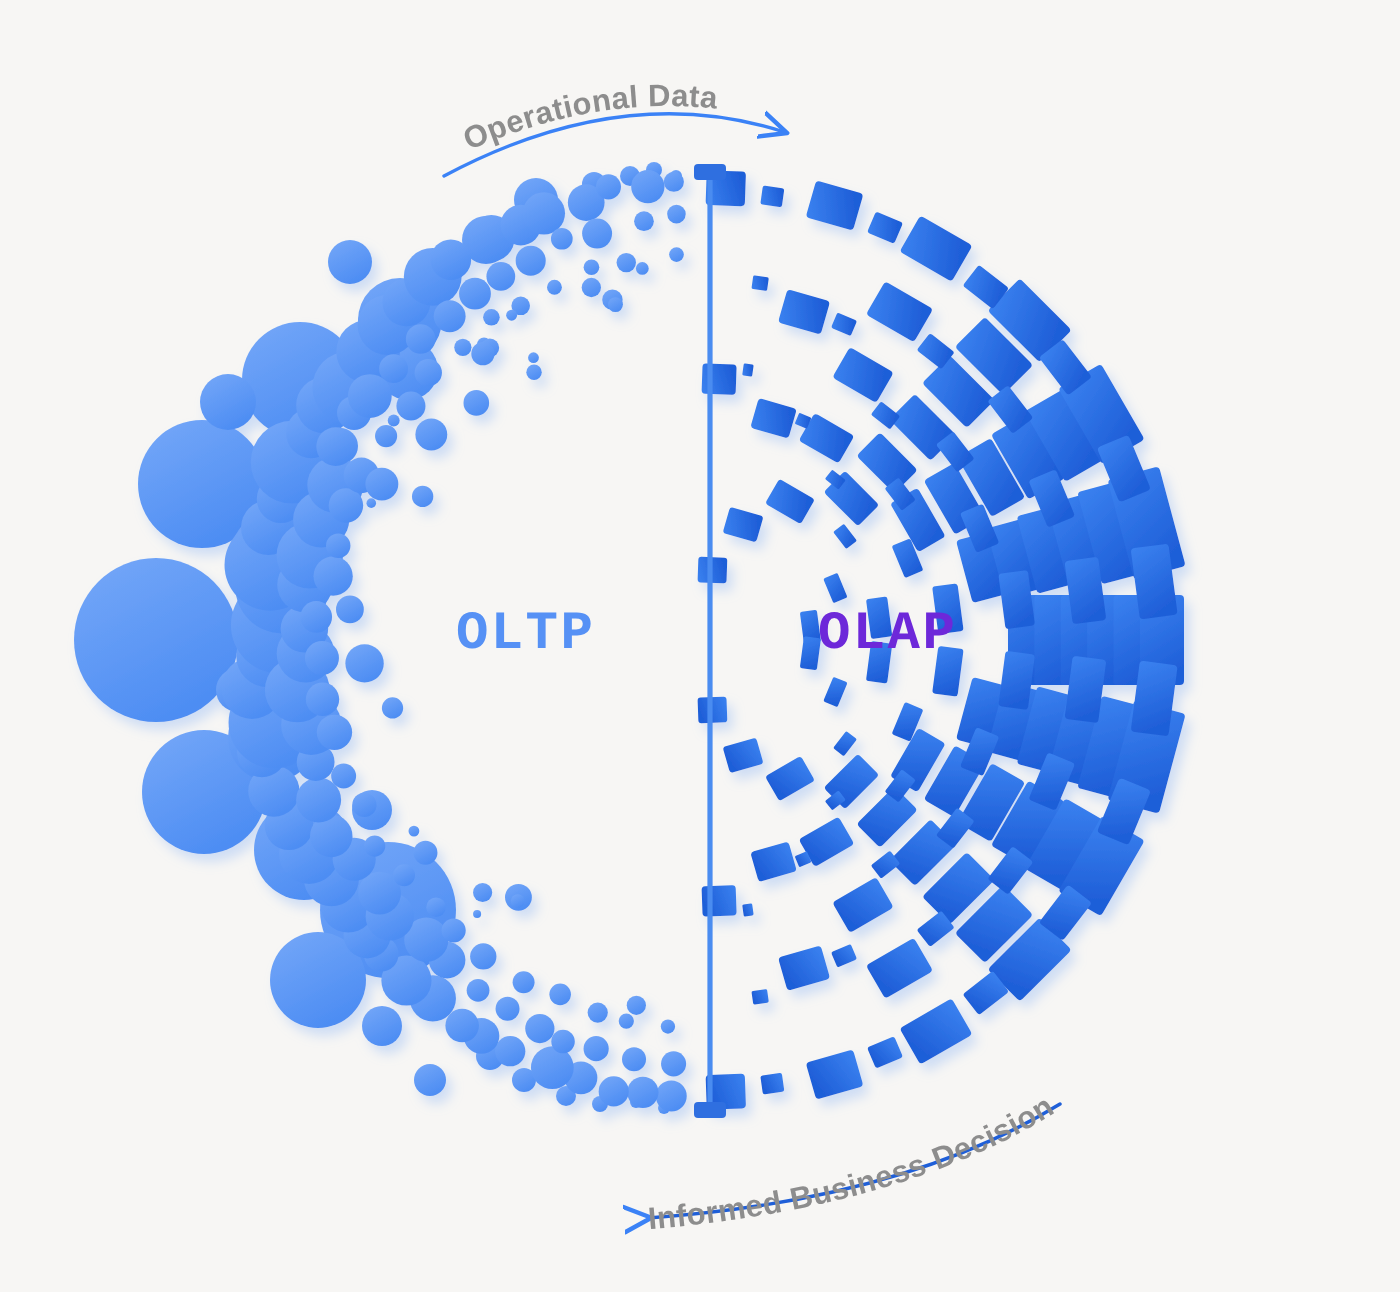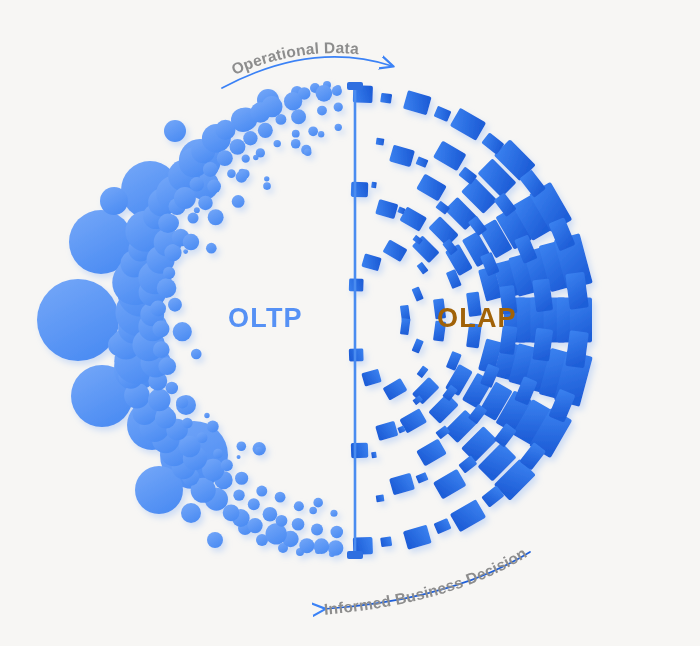--- a/index.html
+++ b/index.html
@@ -22,38 +22,37 @@
   #diagram-svg {
     position: absolute;
     left: 0;
     top: 0;
     width: 700px;
     height: 646px;
     display: block;
   }
   .label-text {
     position: absolute;
-    font-family: Liberation Sans, sans-serif;
+    font-family: Liberation Mono, monospace;
     font-weight: bold;
     letter-spacing: 1.2px;
     white-space: nowrap;
     user-select: none;
   }
   #oltp-label {
     left: 228px;
     top: 303px;
     font-size: 27px;
     color: #5691f5;
   }
   #olap-label {
     left: 409px;
     top: 303px;
     font-size: 27px;
-    color: #a16207;
-    margin-left: 28px;
+    color: #6d28d9;
   }
 </style>
 </head>
 <body>
 
 <div id="stage">
 
   <svg id="diagram-svg" viewBox="0 0 700 646" xmlns="http://www.w3.org/2000/svg">
     <defs>
       <linearGradient id="circGrad" x1="0" y1="0" x2="0.55" y2="1">

